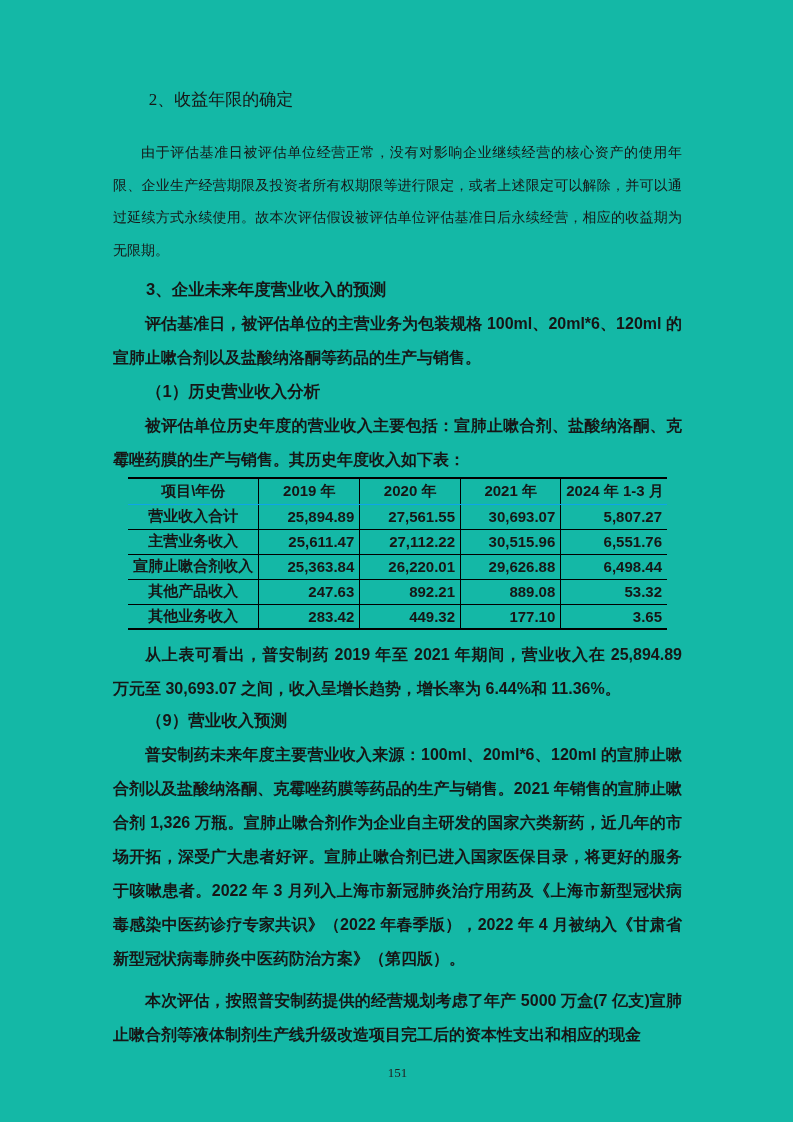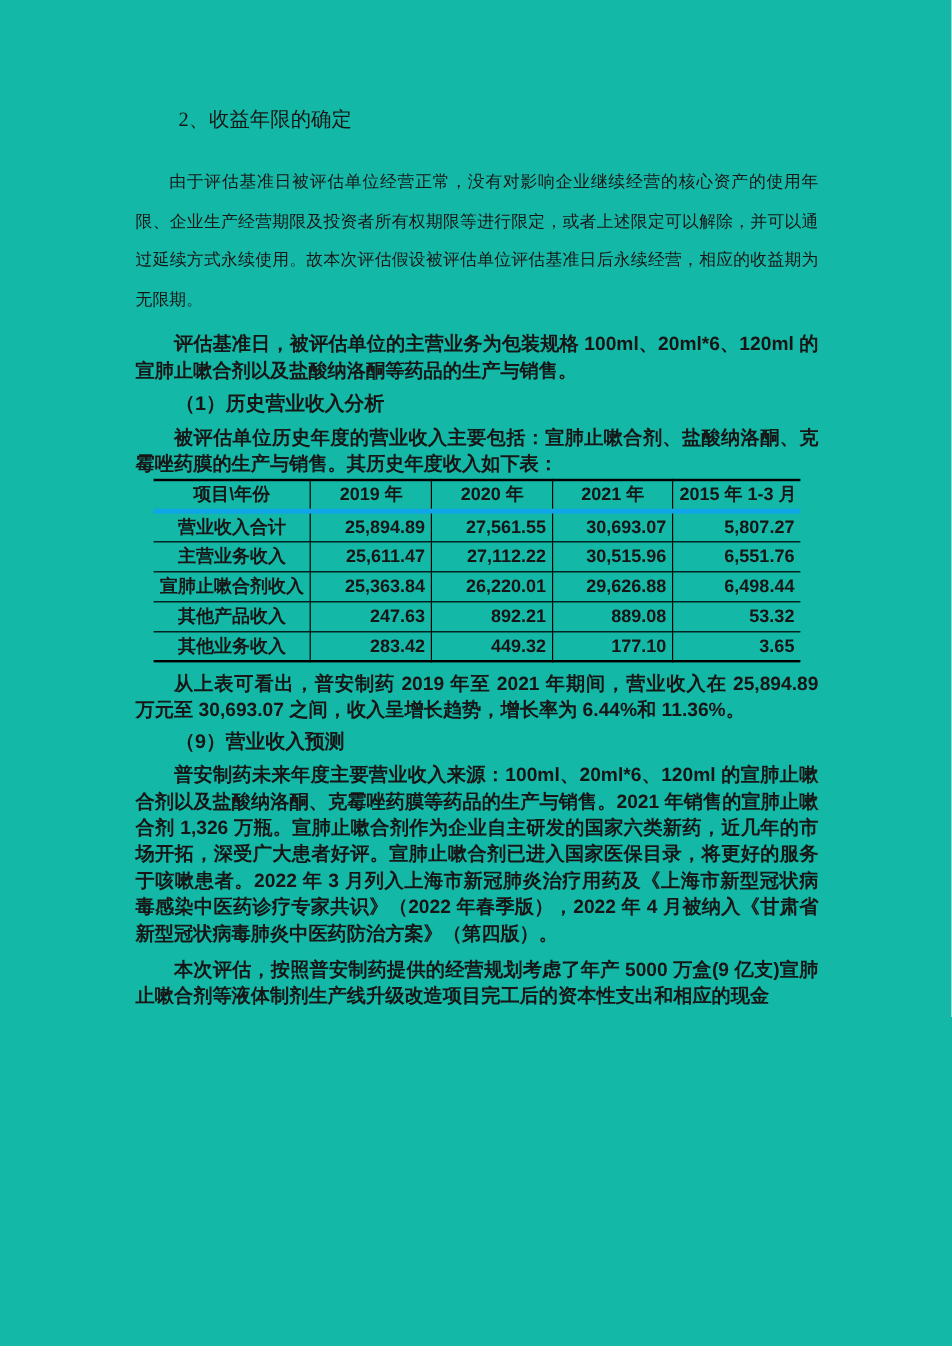--- a/index.html
+++ b/index.html
@@ -28,21 +28,21 @@
   }
   
   .h-bold {
     font-family: "Liberation Sans", "DejaVu Sans", sans-serif;
     font-weight: 700; font-size: 16.5px; line-height: 24px;
     text-indent: 2em;
     margin: 0 0 6px 0;
   }
   .p-bold {
     font-family: "Liberation Sans", "DejaVu Sans", sans-serif;
-    font-weight: 700; font-size: 16px; line-height: 22px;
+    font-weight: 700; font-size: 16px; line-height: 34px;
     text-indent: 2em; text-align: justify;
     margin: 0;
   }
   .mt8 { margin-top: 8px; }
   .mt2 { margin-top: 2px; }
   .mb4 { margin-bottom: 4px; }
   .unit-note {
     font-family: "Liberation Sans", "DejaVu Sans", sans-serif;
     font-weight: 700; font-size: 15px; line-height: 20px;
     text-align: right;
@@ -58,21 +58,21 @@
     font-family: "Liberation Sans", "DejaVu Sans", sans-serif;
   }
   table.rev th, table.rev td {
     font-weight: 700;
     font-size: 15px;
     padding: 0 5px;
     border-right: 1px solid #000;
     overflow: hidden; white-space: nowrap;
   }
   table.rev th:last-child, table.rev td:last-child { border-right: none; }
-  table.rev thead th { height: 26px; text-align: center; border-bottom: 4px solid #0ea5e9; }
+  table.rev thead th { height: 26px; text-align: center; border-bottom: 1px solid #0ea5e9; }
   table.rev tbody td { height: 25px; border-bottom: 1px solid #000; }
   table.rev tbody tr:last-child td { border-bottom: none; }
   table.rev th:nth-child(1), table.rev td:nth-child(1) { width: 24.3%; text-align: center; }
   table.rev th:nth-child(2), table.rev td:nth-child(2) { width: 18.7%; }
   table.rev th:nth-child(3), table.rev td:nth-child(3) { width: 18.7%; }
   table.rev th:nth-child(4), table.rev td:nth-child(4) { width: 18.6%; }
   table.rev th:nth-child(5), table.rev td:nth-child(5) { width: 19.7%; }
   table.rev tbody td.num { text-align: right; }
   .page-number {
     font-family: "Liberation Serif", "DejaVu Serif", serif;
@@ -84,36 +84,37 @@
 </style>
 </head>
 <body>
 
 <div class="page">
 
   <div class="h-plain">2、收益年限的确定</div>
 
   <p class="p-serif">由于评估基准日被评估单位经营正常，没有对影响企业继续经营的核心资产的使用年限、企业生产经营期限及投资者所有权期限等进行限定，或者上述限定可以解除，并可以通过延续方式永续使用。故本次评估假设被评估单位评估基准日后永续经营，相应的收益期为无限期。</p>
 
+  <div class="h-bold">3、企业未来年度营业收入的预测</div>
 
   <p class="p-bold mb4">评估基准日，被评估单位的主营业务为包装规格 100ml、20ml*6、120ml 的宣肺止嗽合剂以及盐酸纳洛酮等药品的生产与销售。</p>
 
   <div class="h-bold">（1）历史营业收入分析</div>
 
   <p class="p-bold">被评估单位历史年度的营业收入主要包括：宣肺止嗽合剂、盐酸纳洛酮、克霉唑药膜的生产与销售。其历史年度收入如下表：</p>
 
 
   <table class="rev">
     <thead>
       <tr id="rev-thead-row">
           <th>项目\年份</th>
           <th>2019 年</th>
           <th>2020 年</th>
           <th>2021 年</th>
-          <th>2015 年 1-3 月</th>
+          <th>2024 年 1-3 月</th>
         </tr>
     </thead>
     <tbody id="rev-tbody">
         <tr>
           <td>营业收入合计</td>
           <td class="num">25,894.89</td>
           <td class="num">27,561.55</td>
           <td class="num">30,693.07</td>
           <td class="num">5,807.27</td>
         </tr>
@@ -147,16 +148,17 @@
         </tr>
       </tbody>
   </table>
 
   <p class="p-bold mt8">从上表可看出，普安制药 2019 年至 2021 年期间，营业收入在 25,894.89 万元至 30,693.07 之间，收入呈增长趋势，增长率为 6.44%和 11.36%。</p>
 
   <div class="h-bold mt2">（9）营业收入预测</div>
 
   <p class="p-bold">普安制药未来年度主要营业收入来源：100ml、20ml*6、120ml 的宣肺止嗽合剂以及盐酸纳洛酮、克霉唑药膜等药品的生产与销售。2021 年销售的宣肺止嗽合剂 1,326 万瓶。宣肺止嗽合剂作为企业自主研发的国家六类新药，近几年的市场开拓，深受广大患者好评。宣肺止嗽合剂已进入国家医保目录，将更好的服务于咳嗽患者。2022 年 3 月列入上海市新冠肺炎治疗用药及《上海市新型冠状病毒感染中医药诊疗专家共识》（2022 年春季版），2022 年 4 月被纳入《甘肃省新型冠状病毒肺炎中医药防治方案》（第四版）。</p>
 
-  <p class="p-bold mt8">本次评估，按照普安制药提供的经营规划考虑了年产 5000 万盒(9 亿支)宣肺止嗽合剂等液体制剂生产线升级改造项目完工后的资本性支出和相应的现金</p>
+  <p class="p-bold mt8">本次评估，按照普安制药提供的经营规划考虑了年产 5000 万盒(7 亿支)宣肺止嗽合剂等液体制剂生产线升级改造项目完工后的资本性支出和相应的现金</p>
 
+  <div class="page-number">151</div>
 
 </div>
 
 </body></html>

